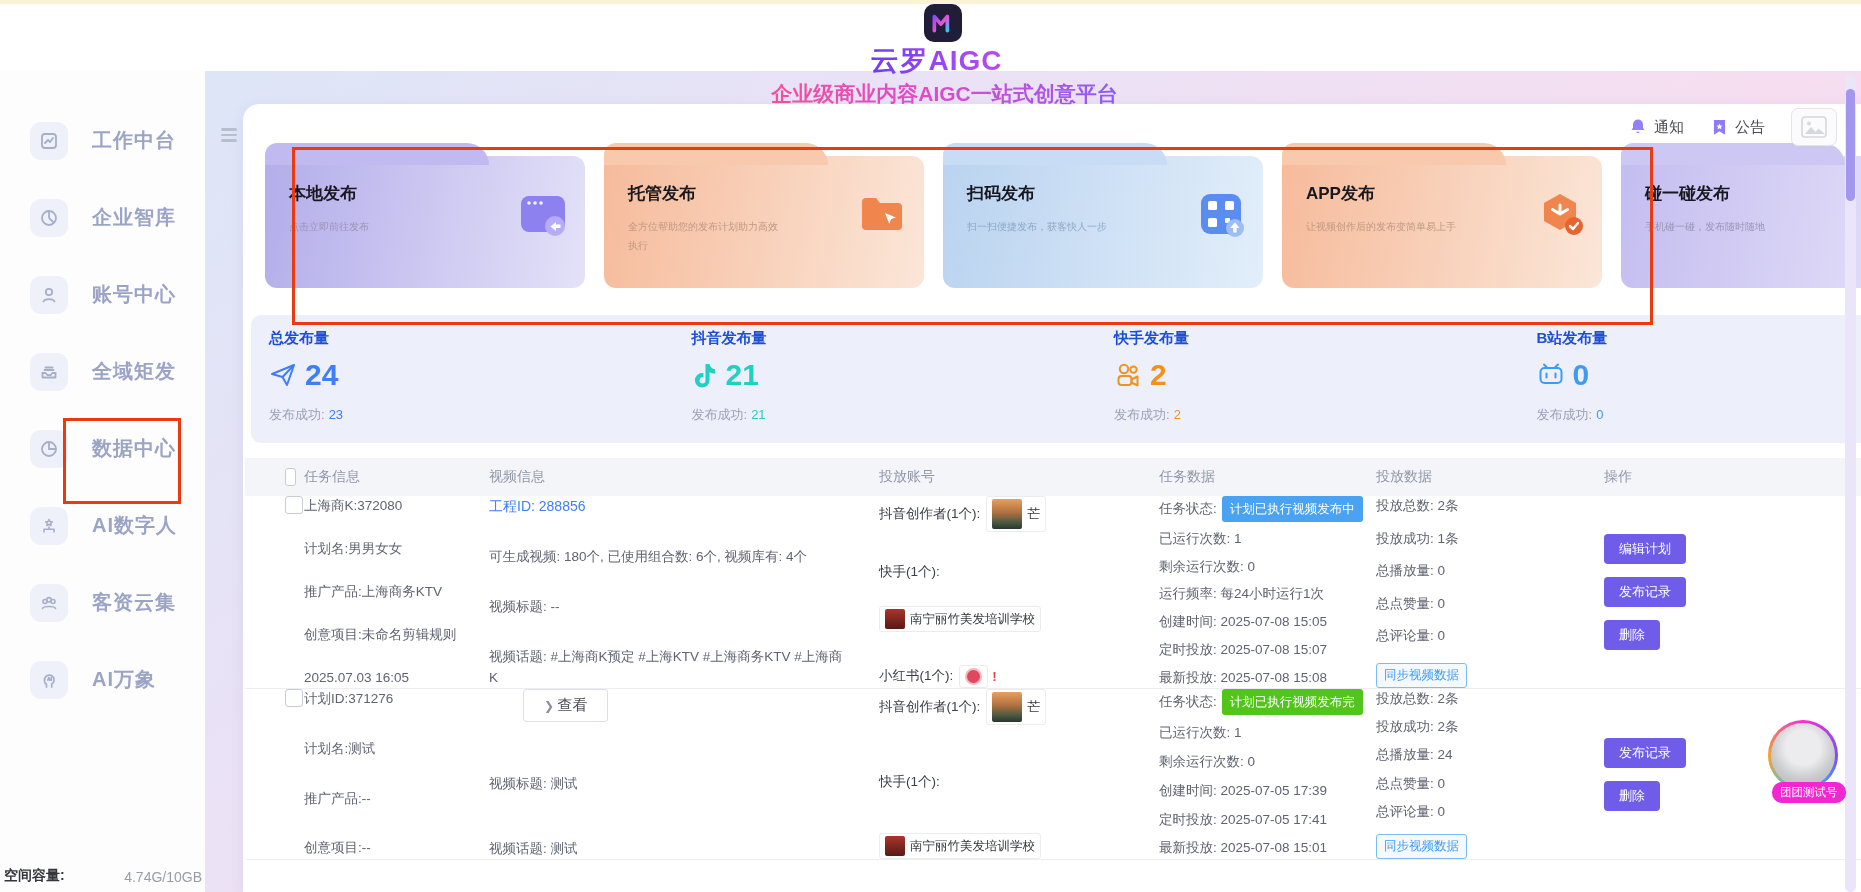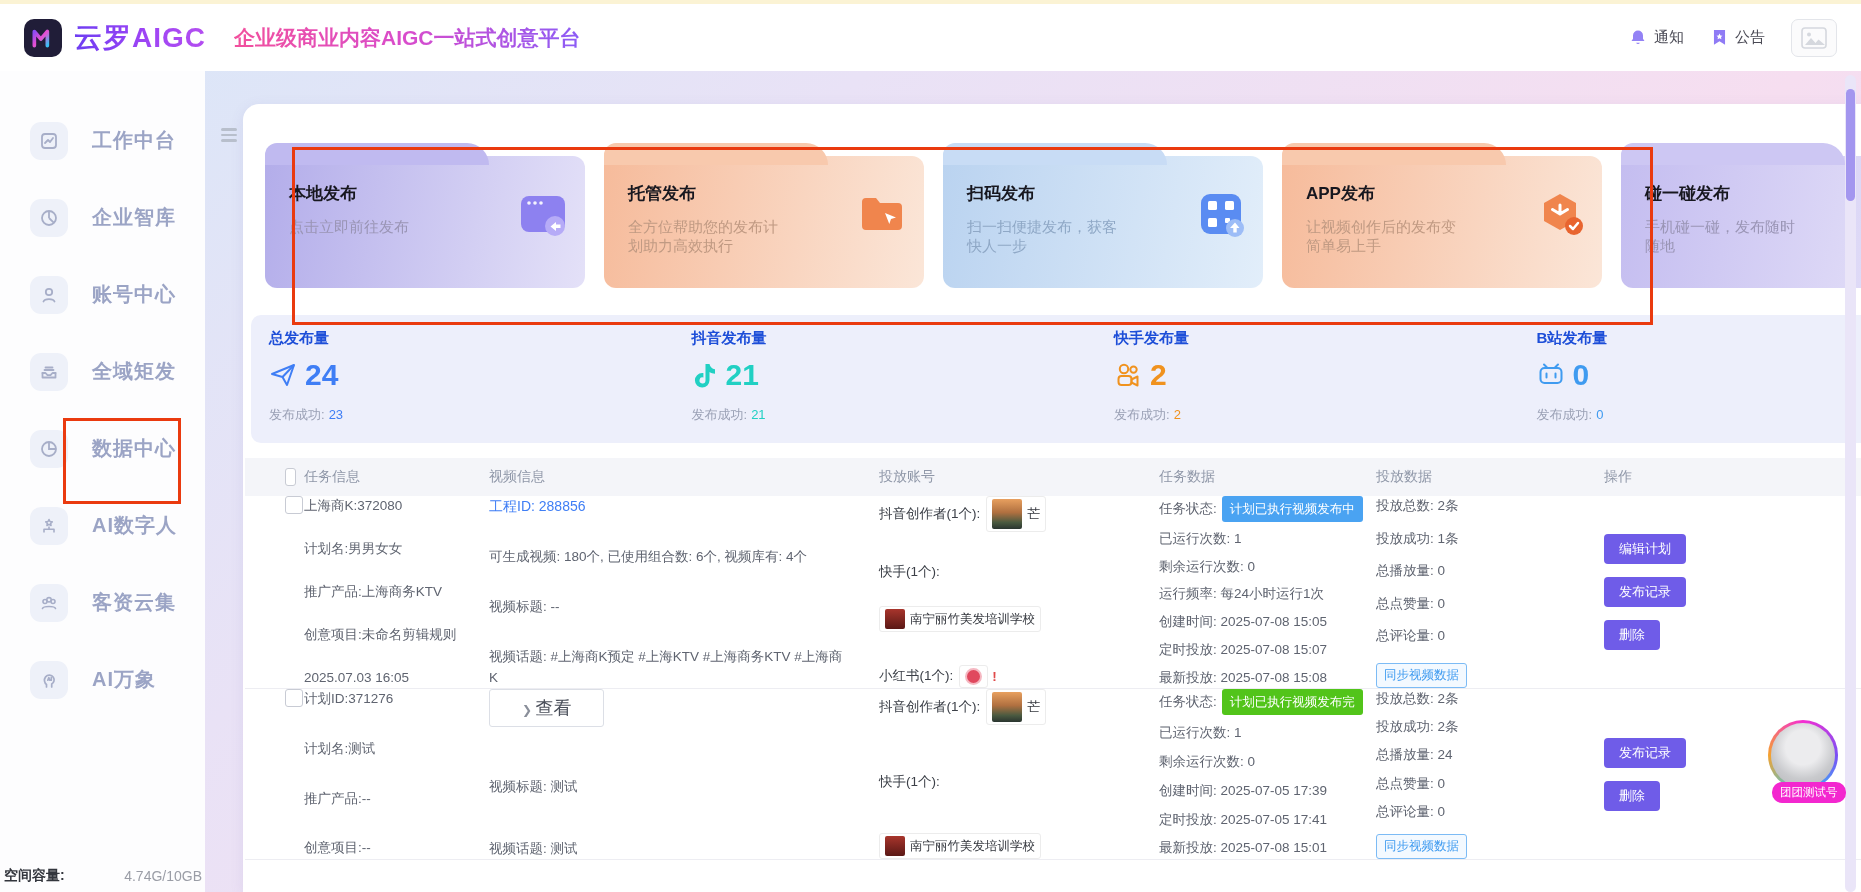--- a/index.html
+++ b/index.html
@@ -1,55 +1,55 @@
 <!DOCTYPE html>
 <html><head>
 <meta charset="utf-8">
 <style>
   html,body{margin:0;padding:0;}
   body{width:1861px;height:892px;overflow:hidden;font-family:"Liberation Sans","DejaVu Sans",sans-serif;}
   .page{position:relative;width:1861px;height:892px;background:linear-gradient(135deg,#d8e7f8 0%,#e9e2f6 34%,#f6def0 68%,#e7dcf8 100%);}
   .topline{position:absolute;top:0;left:0;width:100%;height:4px;background:#fbf3d4;}
   
-  .header{position:absolute;top:4px;left:0;width:100%;height:67px;background:#fff;display:flex;align-items:center;z-index:5;}
+  .header{position:absolute;top:4px;left:0;width:100%;height:67px;background:#fff;display:flex;align-items:center;z-index:5;flex-direction:column;}
   .logo-mark{width:38px;height:38px;border-radius:10px;background:#201d38;margin-left:24px;display:flex;align-items:center;justify-content:center;flex:0 0 auto;}
   .brand{margin-left:12px;font-size:28px;font-weight:bold;background:linear-gradient(90deg,#6d3df2,#9b44f5,#b44ef0);-webkit-background-clip:text;background-clip:text;color:transparent;letter-spacing:1px;}
   .tagline{margin-left:28px;font-size:21px;font-weight:bold;background:linear-gradient(90deg,#f2509d,#d84ccc,#8b5cf6);-webkit-background-clip:text;background-clip:text;color:transparent;}
   .header-right{margin-left:auto;margin-right:24px;display:flex;align-items:center;gap:26px;}
   .hr-item{display:flex;align-items:center;gap:6px;font-size:15px;color:#4a4a55;cursor:pointer;}
   .img-btn{width:44px;height:36px;border:1px solid #e3e5ea;border-radius:7px;background:#fbfbfc;display:flex;align-items:center;justify-content:center;}
   
   .sidebar{position:absolute;top:71px;left:0;width:205px;bottom:0;background:#fdfdfe;z-index:4;}
   .side-items{position:absolute;top:31px;left:0;width:100%;}
   .side-item{height:77px;display:flex;align-items:center;cursor:pointer;}
   .side-ico{width:38px;height:38px;border-radius:11px;background:#eef1f9;margin-left:30px;display:flex;align-items:center;justify-content:center;}
   .side-label{margin-left:24px;font-size:20px;font-weight:bold;color:#9ba4c5;letter-spacing:1px;}
   .storage{position:absolute;left:4px;width:198px;top:796px;font-size:14px;}
-  .st-row{display:flex;justify-content:space-between;align-items:center;}
+  .st-row{display:flex;justify-content:space-between;align-items:flex-end;}
   .st-label{font-weight:bold;color:#33363d;}
   .st-val{color:#9a9da6;}
   
   .panel{position:absolute;left:243px;top:104px;width:1733px;height:788px;background:#fff;border-radius:16px 16px 0 0;box-shadow:0 3px 14px rgba(110,100,170,.10);z-index:3;}
   .grip{position:absolute;left:221px;top:128px;z-index:6;display:flex;flex-direction:column;gap:3px;}
   .grip i{display:block;width:16px;height:2.5px;background:#b8bfcc;border-radius:2px;}
   
   .cards{position:absolute;left:22px;right:35px;top:52px;height:132px;display:flex;gap:19px;}
   .card{position:relative;flex:1;border-radius:0 12px 12px 12px;cursor:pointer;}
   .card:before{content:"";position:absolute;left:0;right:30%;top:-13px;height:22px;border-radius:12px 22px 0 0;}
   .card-inner{position:absolute;inset:0;border-radius:0 12px 12px 12px;padding:26px 22px 0 24px;box-sizing:border-box;}
   .card.purple,.card.purple:before{background:linear-gradient(100deg,#b3adea,#e4e1f8);}
   .card.purple:before{background:#c0baf0;}
   .card.orange,.card.orange:before{background:linear-gradient(100deg,#f6bb9b,#fbe6d8);}
   .card.orange:before{background:#f8c9ad;}
   .card.blue,.card.blue:before{background:linear-gradient(100deg,#bad3f0,#e2eefa);}
   .card.blue:before{background:#c8dcf5;}
   .card.purple2,.card.purple2:before{background:linear-gradient(100deg,#c4bdf0,#e7e3f9);}
   .card.purple2:before{background:#cdc7f3;}
   .card-title{font-size:17px;font-weight:bold;color:#17171f;}
-  .card-desc{margin-top:12px;font-size:15px;line-height:19px;width:150px;}
+  .card-desc{margin-top:12px;font-size:10px;line-height:19px;width:150px;}
   .purple .card-desc,.purple2 .card-desc{color:#9a95b5;}
   .orange .card-desc{color:#c09a83;}
   .blue .card-desc{color:#8fa8c6;}
   .card-ico{position:absolute;right:16px;top:32px;}
   
   .stats{position:absolute;left:8px;right:35px;top:211px;height:128px;background:#edeffb;border-radius:10px;display:grid;grid-template-columns:repeat(4,1fr);padding:14px 0 0 0;box-sizing:border-box;}
   .stat{padding-left:18px;}
   .stat-label{font-size:15px;font-weight:bold;color:#1d4ed8;}
   .stat-valrow{margin-top:10px;display:flex;align-items:center;gap:8px;}
   .stat-num{font-size:30px;font-weight:bold;}
@@ -76,21 +76,21 @@
   .chip.block{align-self:flex-start;margin-left:0;margin-top:3px;}
   .av-big{width:30px;height:30px;border-radius:2px;background:linear-gradient(180deg,#e8a05f,#b07040 45%,#4a5a40 78%,#2a3530);}
   .av-small{width:20px;height:20px;border-radius:2px;background:linear-gradient(180deg,#a8352c,#5a1815);}
   .chip-name{color:#33363d;font-size:13px;white-space:nowrap;}
   .reddot{width:13px;height:13px;border-radius:50%;background:#e0485e;border:2px solid #f5b8c2;display:inline-block;}
   .warn{color:#e04a4a;font-weight:bold;margin-left:4px;}
   .badge{display:inline-block;color:#fff;font-size:12.5px;border-radius:3px;padding:2.5px 8px;margin-left:5px;white-space:nowrap;}
   .badge.blue{background:#4aa3f2;}
   .badge.green{background:#52c41a;}
   .sync-btn{align-self:flex-start;margin-top:4px;font-size:12.5px;color:#3f9bf0;border:1px solid #7cbbf5;background:#f3f9ff;border-radius:3px;padding:3px 7px;cursor:pointer;}
-  .view-btn{align-self:flex-start;border:1px solid #dcdfe6;background:#fff;border-radius:3px;padding:6px 32px;font-size:18px;color:#4a4f5a;cursor:pointer;margin-bottom:8px;}
+  .view-btn{align-self:flex-start;border:1px solid #dcdfe6;background:#fff;border-radius:3px;padding:6px 20px;font-size:15px;color:#4a4f5a;cursor:pointer;margin-bottom:8px;margin-left:34px;}
   .view-btn:before{content:"❯  ";color:#8a8f9a;font-size:12px;}
   .actions{display:flex;flex-direction:column;gap:13px;align-items:flex-start;justify-content:center;height:100%;}
   .btn-purple{background:#6f5ce8;color:#fff;border:none;border-radius:4px;font-size:13px;padding:6px 15px;cursor:pointer;font-family:inherit;white-space:nowrap;}
   
   .float-avatar{position:absolute;left:1768px;top:720px;width:70px;height:70px;border-radius:50%;background:conic-gradient(#f52ed2,#7b4ff5,#2ec9f5,#f5a22e,#f52ed2);padding:3px;box-sizing:border-box;z-index:20;cursor:pointer;}
   .float-avatar .inner{width:100%;height:100%;border-radius:50%;background:radial-gradient(circle at 50% 38%,#ececee 0 34%,#c9cacd 62%,#b2b3b6 100%);}
   .float-badge{position:absolute;left:1772px;top:782px;background:#f327cf;color:#fff;font-size:11.5px;border-radius:10px;padding:3px 8px;z-index:21;white-space:nowrap;cursor:pointer;}
   
   .scroll-track{position:absolute;right:5px;top:75px;width:11px;bottom:0;background:#eae5f8;border-radius:6px;z-index:8;}
   .scroll-thumb{position:absolute;left:1px;top:14px;width:9px;height:112px;background:#a396ef;border-radius:5px;cursor:grab;}

